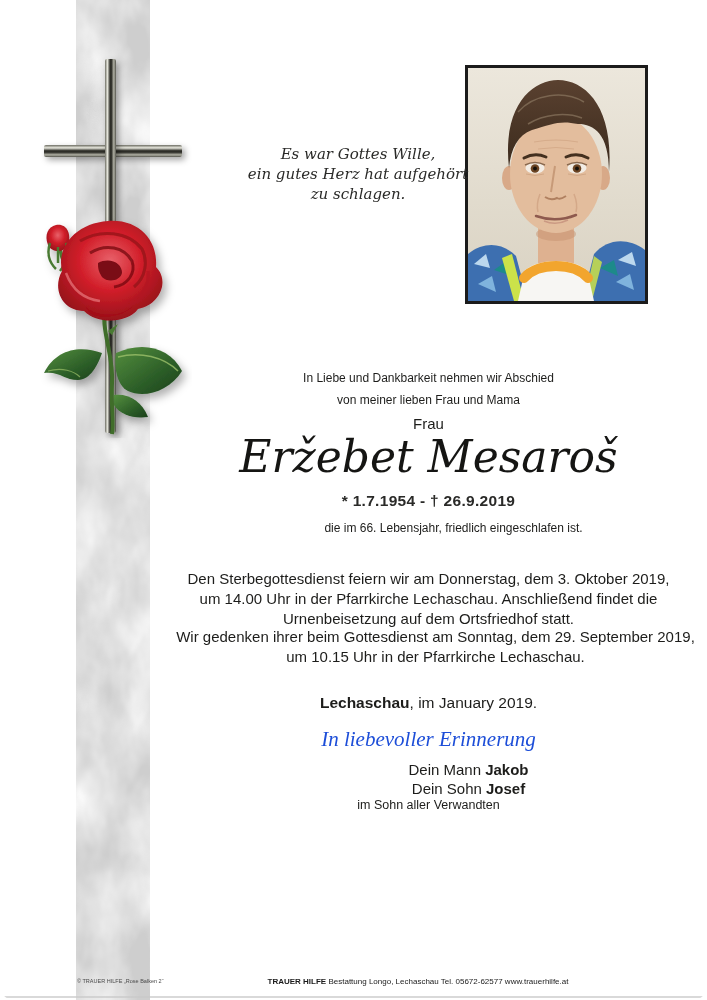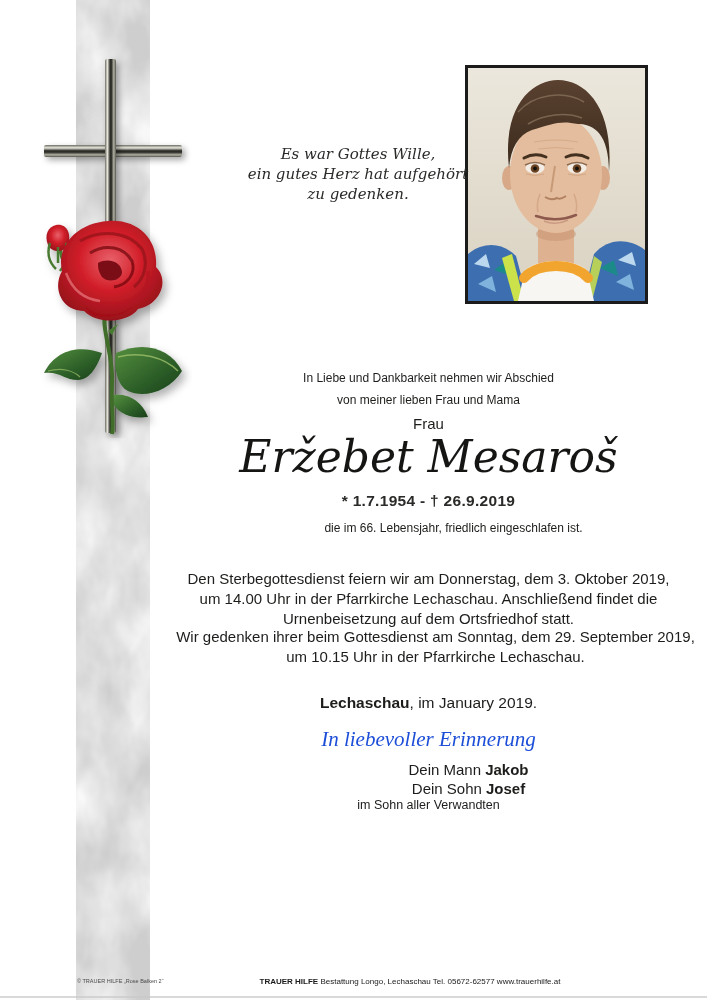--- a/index.html
+++ b/index.html
@@ -1,17 +1,17 @@
 <!DOCTYPE html>
 <html><head>
 <meta charset="utf-8">
 <style>
   html,body{margin:0;padding:0;background:#ffffff;}
   .page{position:relative;width:707px;height:1000px;background:#ffffff;overflow:hidden;
-        font-family:"Liberation Sans",sans-serif;color:#1d1d1b;}
+        font-family:"Liberation Sans",sans-serif;color:#1d1d1b;border-radius:14px;}
 
   
   .band{position:absolute;left:76px;top:0;width:74px;height:1000px;background:#cecece;}
   .band svg{display:block;}
 
   
   .cross-bar{position:absolute;border-radius:2px;}
   .cross-v{left:105px;top:59px;width:11px;height:374px;
     background:linear-gradient(to right,#6d6d63,#e9e9df 22%,#2e2e28 46%,#2e2e28 58%,#b1b1a5 80%,#54544c);
     box-shadow:3px 3px 6px rgba(0,0,0,0.35);}
@@ -39,21 +39,21 @@
   .memorial{top:627px;font-size:15px;line-height:20px;padding-left:7px;}
   .place{top:694px;font-size:15.5px;}
   .remembrance{top:727px;font-family:Liberation Serif, serif;font-style:italic;font-size:21px;color:#1d4ed8;}
   .mourners{top:760px;font-size:15px;line-height:19px;padding-left:40px;}
   .relatives{top:798px;font-size:12.5px;}
   .bold{font-weight:bold;}
 
   
   .footer-left{position:absolute;left:77px;top:978px;width:75px;font-size:6px;color:#4a4a4a;
                white-space:nowrap;transform:scale(.92);transform-origin:left top;}
-  .footer-center{position:absolute;left:180px;top:977px;width:460px;text-align:center;
+  .footer-center{position:absolute;left:188px;top:977px;width:460px;text-align:center;
                  font-size:8px;color:#1a1a1a;}
   .page-edge{position:absolute;left:0;right:0;bottom:2px;height:2px;background:#c9c9c9;opacity:.7;}
 </style>
 </head>
 <body>
 
 <div class="page">
 
   <div class="band">
     <svg width="74" height="1000" xmlns="http://www.w3.org/2000/svg">
@@ -170,21 +170,21 @@
       <path d="M 72 126 Q 68 136 70 144 M 106 126 Q 110 136 108 144" stroke="#cfa383" stroke-width="1.5" fill="none" opacity="0.8"></path>
 
       <path d="M 68 148 Q 88 155 108 147" stroke="#8e5a4e" stroke-width="2.5" fill="none" stroke-linecap="round"></path>
       <path d="M 76 153 Q 88 158 100 152" stroke="#c08a78" stroke-width="1.5" fill="none" opacity="0.7"></path>
     </svg>
   </div>
 
   <div class="quote">
     <div>Es war Gottes Wille,</div>
     <div>ein gutes Herz hat aufgehört</div>
-    <div>zu gedenken.</div>
+    <div>zu schlagen.</div>
   </div>
 
   <div class="tcenter intro">
     <div>In Liebe und Dankbarkeit nehmen wir Abschied</div>
     <div>von meiner lieben Frau und Mama</div>
   </div>
   <div class="tcenter salutation">Frau</div>
 
   <div class="tcenter name">Eržebet Mesaroš</div>
   <div class="tcenter dates">* 1.7.1954 - † 26.9.2019</div>

